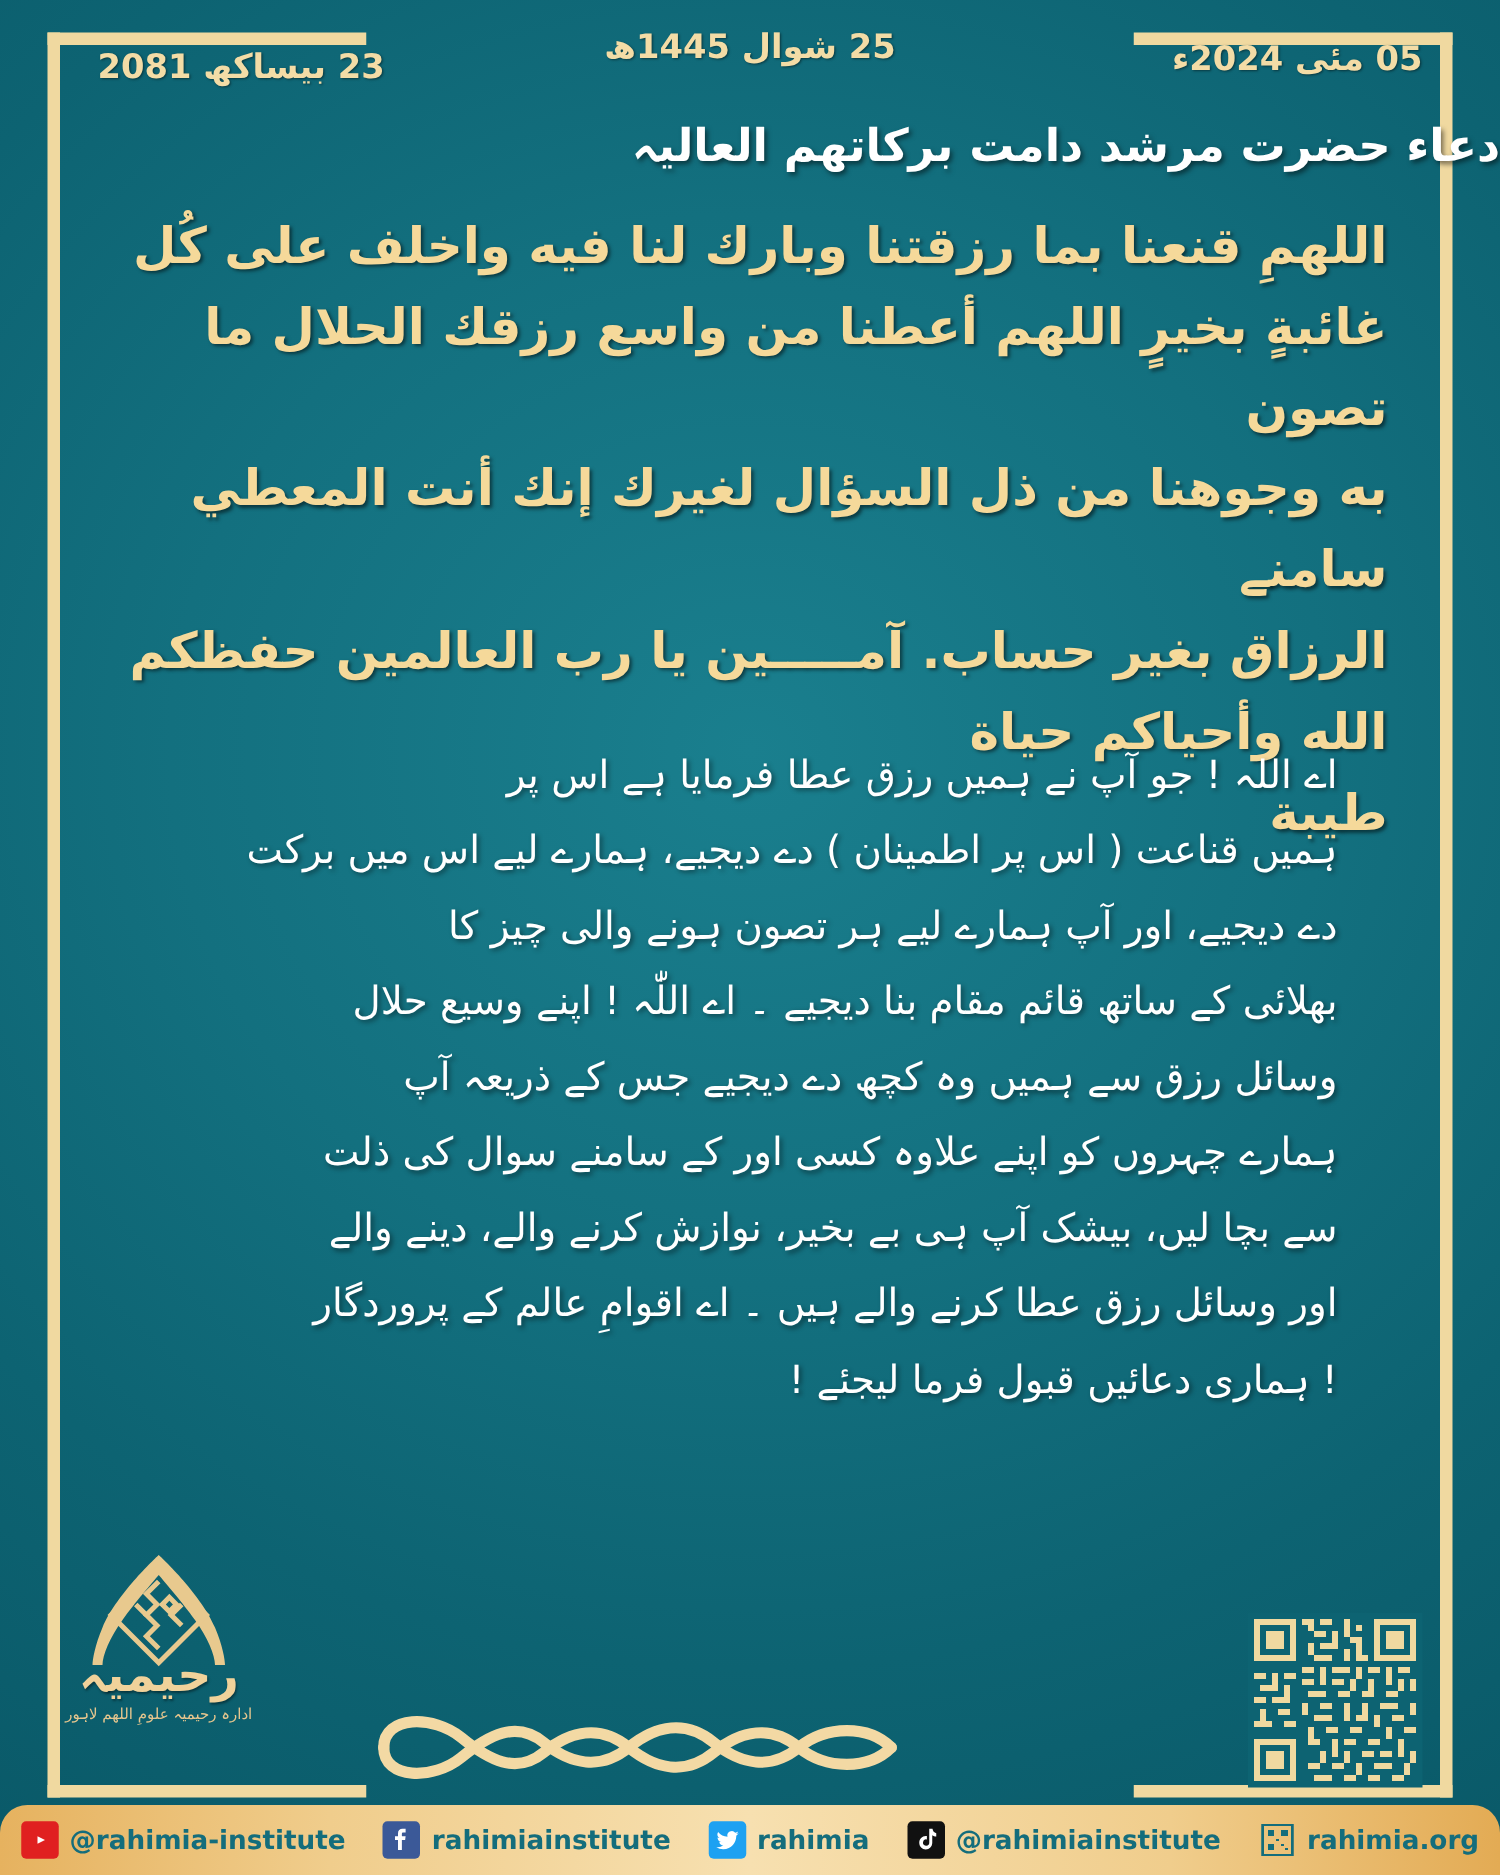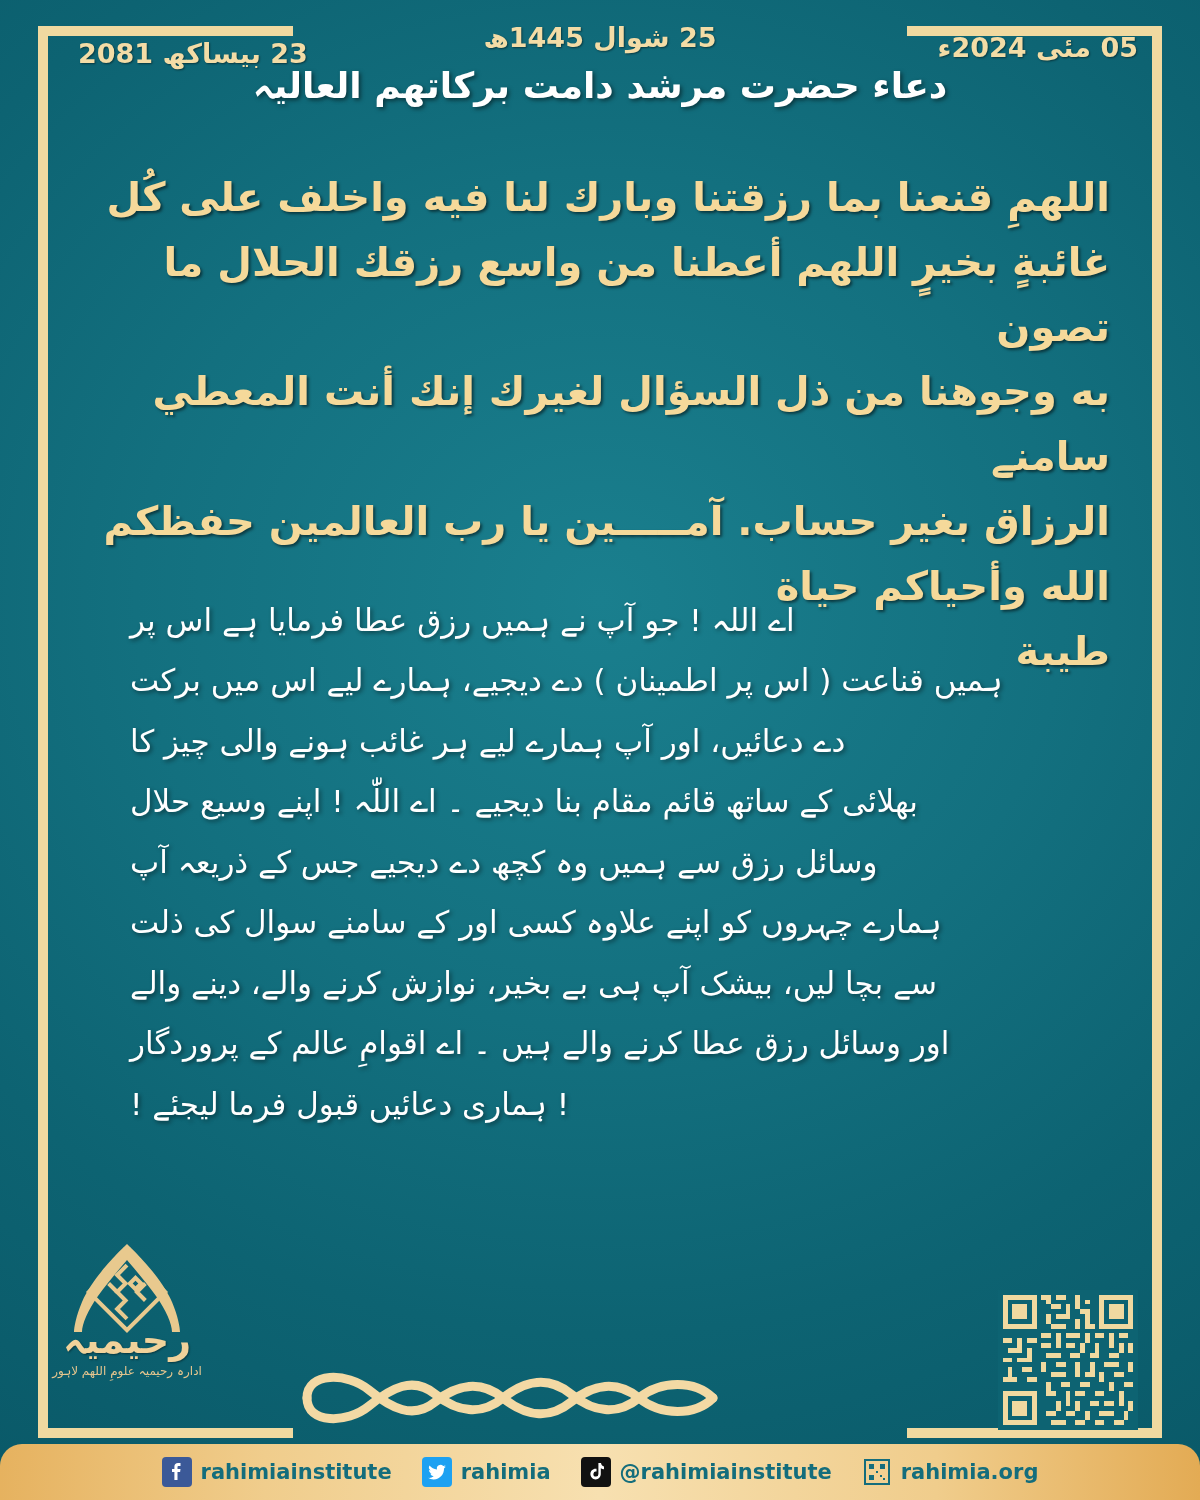--- a/index.html
+++ b/index.html
@@ -35,22 +35,21 @@
     direction:rtl;unicode-bidi:isolate;
     text-shadow:1px 1px 2px rgba(0,0,0,.45);
     white-space:nowrap;
   }
   .date-left{left:62px;top:38px;margin-left:16px;}
   .date-center{left:0;right:0;top:22px;text-align:center;}
   .date-right{right:62px;top:32px;}
 
   
   .title{
-    position:absolute;left:0;right:0;top:65px;
-    text-align:center;
+    position:absolute;left:0;right:0;top:96px;
     color:#ffffff;
     font-size:36px;font-weight:bold;
     direction:rtl;unicode-bidi:isolate;
     text-shadow:2px 2px 4px rgba(0,0,0,.5);
   }
 
   
   .dua{
     position:absolute;left:90px;right:90px;top:165px;
     direction:rtl;unicode-bidi:isolate;
@@ -59,21 +58,21 @@
     font-size:40px;
     line-height:1.62;
     font-weight:bold;
     text-shadow:2px 2px 3px rgba(0,0,0,.5);
   }
 
   
   .urdu{
     position:absolute;left:130px;right:130px;top:590px;
     direction:rtl;unicode-bidi:isolate;
-    text-align:left;
+    text-align:right;
     color:#ffffff;
     font-size:31px;
     line-height:1.95;
     text-shadow:2px 2px 4px rgba(0,0,0,.45);
   }
 
   
   .logo{position:absolute;left:52px;bottom:100px;width:150px;height:160px;}
   .logo svg{display:block;}
   .logo-word{
@@ -144,21 +143,21 @@
     <div>اللهمِ قنعنا بما رزقتنا وبارك لنا فيه واخلف على كُل</div>
     <div>غائبةٍ بخيرٍ اللهم أعطنا من واسع رزقك الحلال ما تصون</div>
     <div>به وجوهنا من ذل السؤال لغيرك إنك أنت المعطي سامنے</div>
     <div>الرزاق بغير حساب. آمـــــين يا رب العالمين حفظكم الله وأحياكم حياة</div>
     <div>طيبة</div>
   </div>
 
   <div class="urdu">
     <div>اے اللہ ! جو آپ نے ہمیں رزق عطا فرمایا ہے اس پر</div>
     <div>ہمیں قناعت ( اس پر اطمینان ) دے دیجیے، ہمارے لیے اس میں برکت</div>
-    <div>دے دعائیں، اور آپ ہمارے لیے ہر غائب ہونے والی چیز کا</div>
+    <div>دے دیجیے، اور آپ ہمارے لیے ہر تصون ہونے والی چیز کا</div>
     <div>بھلائی کے ساتھ قائم مقام بنا دیجیے ۔ اے اللّٰہ ! اپنے وسیع حلال</div>
     <div>وسائل رزق سے ہمیں وہ کچھ دے دیجیے جس کے ذریعہ آپ</div>
     <div>ہمارے چہروں کو اپنے علاوہ کسی اور کے سامنے سوال کی ذلت</div>
     <div>سے بچا لیں، بیشک آپ ہی بے بخير، نوازش کرنے والے، دینے والے</div>
     <div>اور وسائل رزق عطا کرنے والے ہیں ۔ اے اقوامِ عالم کے پروردگار</div>
     <div>! ہماری دعائیں قبول فرما لیجئے !</div>
   </div>
 
   <div class="logo">
     <svg width="150" height="100" viewBox="0 0 150 100">
@@ -264,20 +263,29 @@
         <rect x="16" y="27" width="2" height="1"></rect>
       <rect x="20" y="27" width="2" height="1"></rect>
         <rect x="24" y="27" width="2" height="1"></rect>
       <rect x="9" y="1" width="1" height="1"></rect>
         <rect x="19" y="7" width="1" height="1"></rect>
     </g>
   </svg>
 
   <div class="footer">
 
+    <div class="social">
+      <span class="sicon ic-yt">
+        <svg width="20" height="14" viewBox="0 0 20 14">
+            <rect width="20" height="14" rx="3" fill="#e02020"></rect>
+            <polygon points="8,4 14,7 8,10" fill="#ffffff"></polygon>
+          </svg>
+      </span>
+      <span class="handle">@rahimia-institute</span>
+    </div>
 
     <div class="social">
       <span class="sicon ic-fb">
         <svg width="30" height="30" viewBox="0 0 30 30">
             <path d="M18.5 9h-2.2c-.5 0-.8.3-.8.9V12h3l-.4 3h-2.6v8h-3.1v-8H10v-3h2.4V9.6C12.4 7.2 13.8 6 16 6h2.5z" fill="#ffffff"></path>
           </svg>
       </span>
       <span class="handle">rahimiainstitute</span>
     </div>
 

